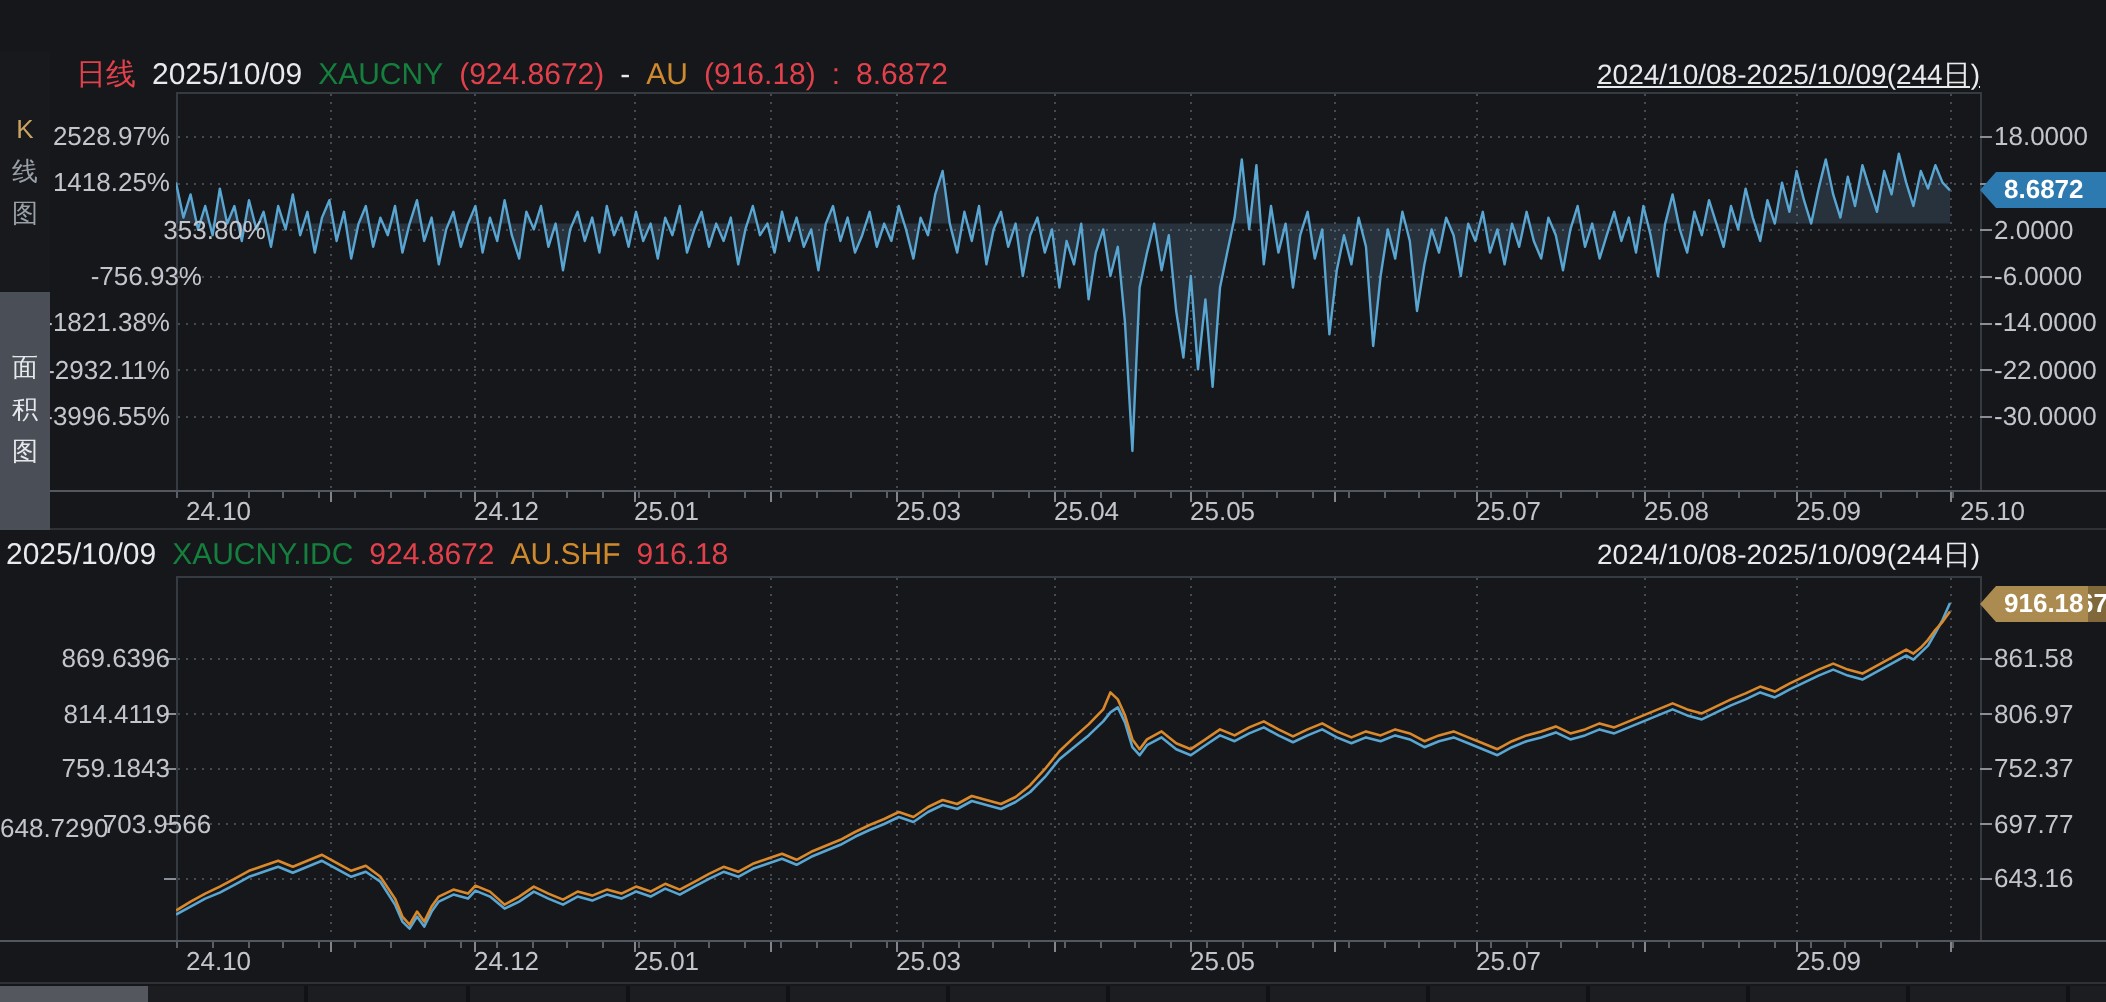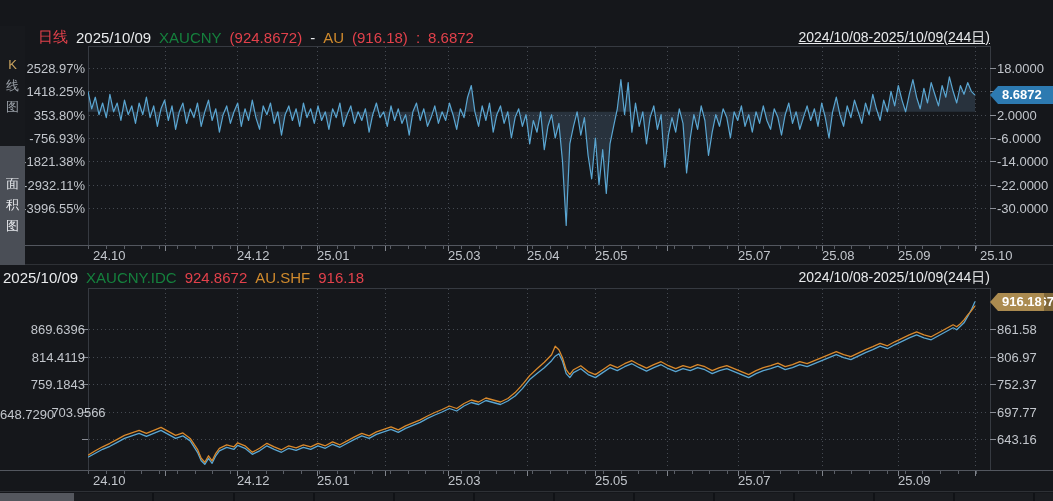--- a/index.html
+++ b/index.html
@@ -312,23 +312,23 @@
       <div class="scroll-sep" style="left: 713px;"></div>
       <div class="scroll-sep" style="left: 793px;"></div>
       <div class="scroll-sep" style="left: 873px;"></div>
       <div class="scroll-sep" style="left: 953px;"></div>
       <div class="scroll-sep" style="left: 1033px;"></div>
     </div>
 <div class="ylab" style="left: 0px; top: 68px; width: 85px; text-align: right;">2528.97%</div>
     <div class="ylab" style="left: 997px; top: 68px;">18.0000</div>
     <div class="ylab" style="left: 0px; top: 91.3px; width: 85px; text-align: right;">1418.25%</div>
     <div class="ylab" style="left: 997px; top: 91.3px;">10.0000</div>
-    <div class="ylab" style="left: 0px; top: 114.7px; width: 85px; text-align: right;">353.80%</div>
+    <div class="ylab" style="left: 0px; top: 114.7px; width: 85px; text-align: right; padding-left: 48px;">353.80%</div>
     <div class="ylab" style="left: 997px; top: 114.7px;">2.0000</div>
-    <div class="ylab" style="left: 0px; top: 138px; width: 85px; text-align: right;">-756.93%</div>
+    <div class="ylab" style="left: 16px; top: 138px; width: 85px; text-align: right;">-756.93%</div>
     <div class="ylab" style="left: 997px; top: 138px;">-6.0000</div>
     <div class="ylab" style="left: 0px; top: 161.3px; width: 85px; text-align: right;">-1821.38%</div>
     <div class="ylab" style="left: 997px; top: 161.3px;">-14.0000</div>
     <div class="ylab" style="left: 0px; top: 184.7px; width: 85px; text-align: right;">-2932.11%</div>
     <div class="ylab" style="left: 997px; top: 184.7px;">-22.0000</div>
     <div class="ylab" style="left: 0px; top: 208px; width: 85px; text-align: right;">-3996.55%</div>
     <div class="ylab" style="left: 997px; top: 208px; text-align: center;">-30.0000</div>
     <div class="ylab" style="left: 0px; top: 329px; width: 85px; text-align: right;">869.6396</div>
     <div class="ylab" style="left: 997px; top: 329px;">861.58</div>
     <div class="ylab" style="left: 0px; top: 356.5px; width: 85px; text-align: right;">814.4119</div>

